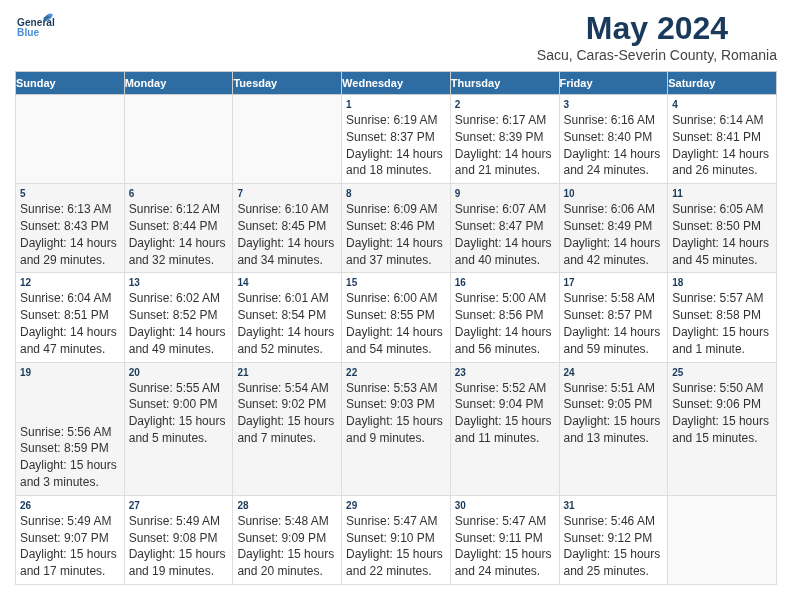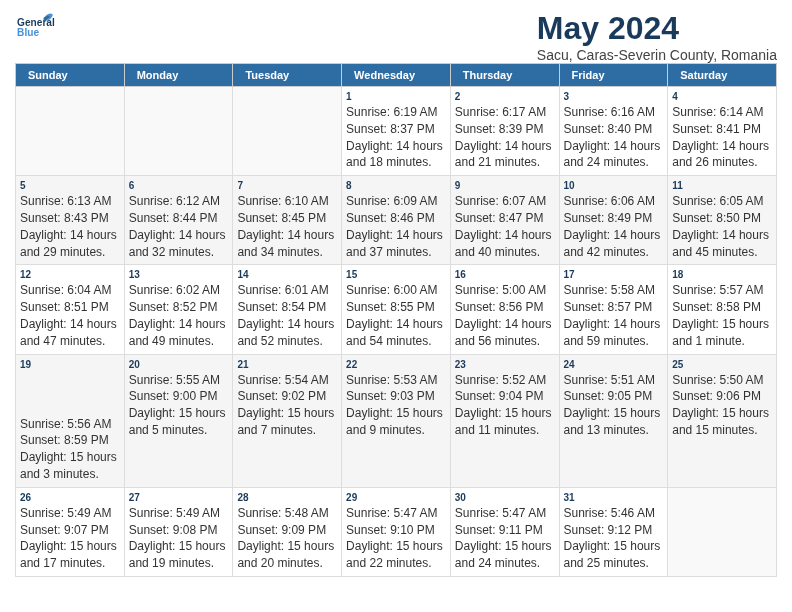--- a/index.html
+++ b/index.html
@@ -12,33 +12,33 @@
     }
     .page {
       width: 792px;
       height: 612px;
       padding: 10px 15px;
     }
     .header {
       display: flex;
       justify-content: space-between;
       align-items: flex-start;
-      margin-bottom: 0;
+      margin-bottom: 8px;
     }
     .logo-container {
       display: flex;
       align-items: center;
       gap: 4px;
     }
     .logo-svg {
       width: 40px;
       height: 35px;
     }
     .title-block {
-      text-align: left;
+      text-align: center;
     }
     .title-main {
       font-size: 32px;
       font-weight: bold;
       color: #1a3a5c;
     }
     .title-sub {
       font-size: 14px;
       color: #444;
     }
@@ -47,21 +47,21 @@
       border-collapse: collapse;
       table-layout: fixed;
     }
     thead tr {
       background-color: #2e6da4;
     }
     thead th {
       color: white;
       font-size: 11px;
       font-weight: bold;
-      padding: 5px 12px;
+      padding: 5px 0;
       text-align: left;
       border: 1px solid #ccc;
     }
     tbody tr {
       background-color: #fff;
     }
     tbody tr:nth-child(even) {
       background-color: #f5f5f5;
     }
     tbody td {

